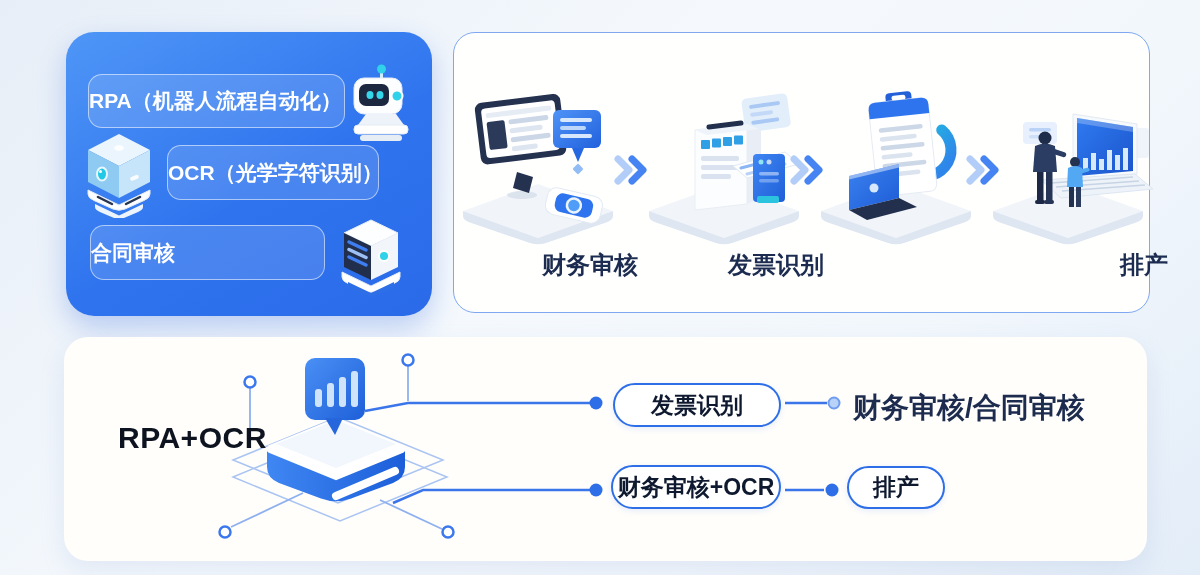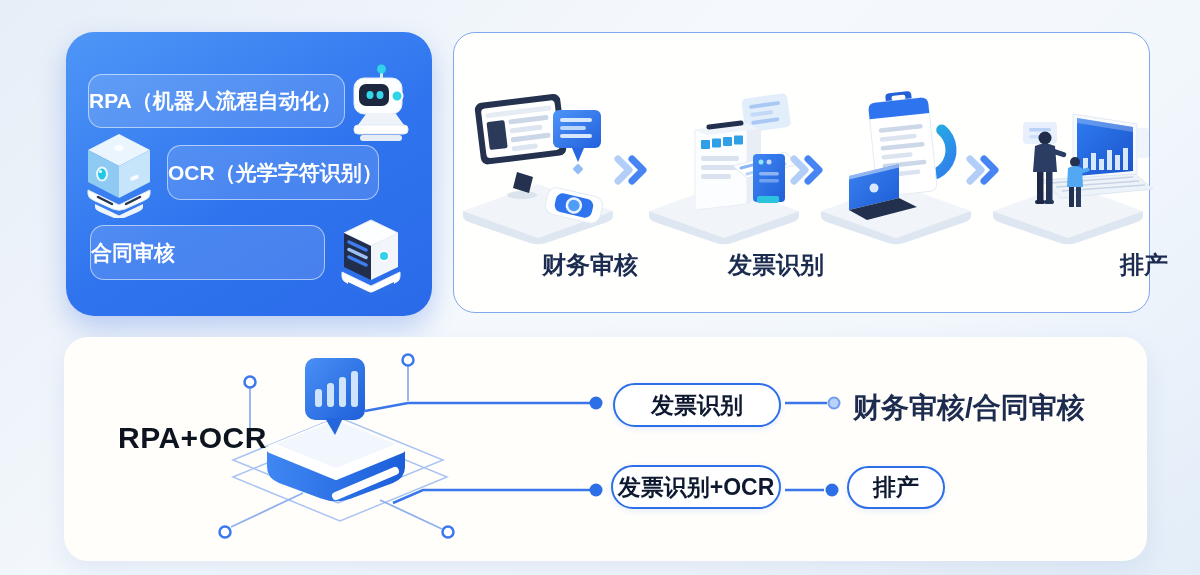--- a/index.html
+++ b/index.html
@@ -342,18 +342,18 @@
   </svg>
 
   <div class="map-title">RPA+OCR</div>
 
   <div class="map-pill pill-invoice">
     <span>发票识别</span>
   </div>
   <div class="map-target-text">财务审核/合同审核</div>
 
   <div class="map-pill pill-ml">
-    <span>发票识别+OCR</span>
+    <span>财务审核+OCR</span>
   </div>
   <div class="map-pill pill-sched">
     <span>排产</span>
   </div>
 </div>
 
 </body></html>

